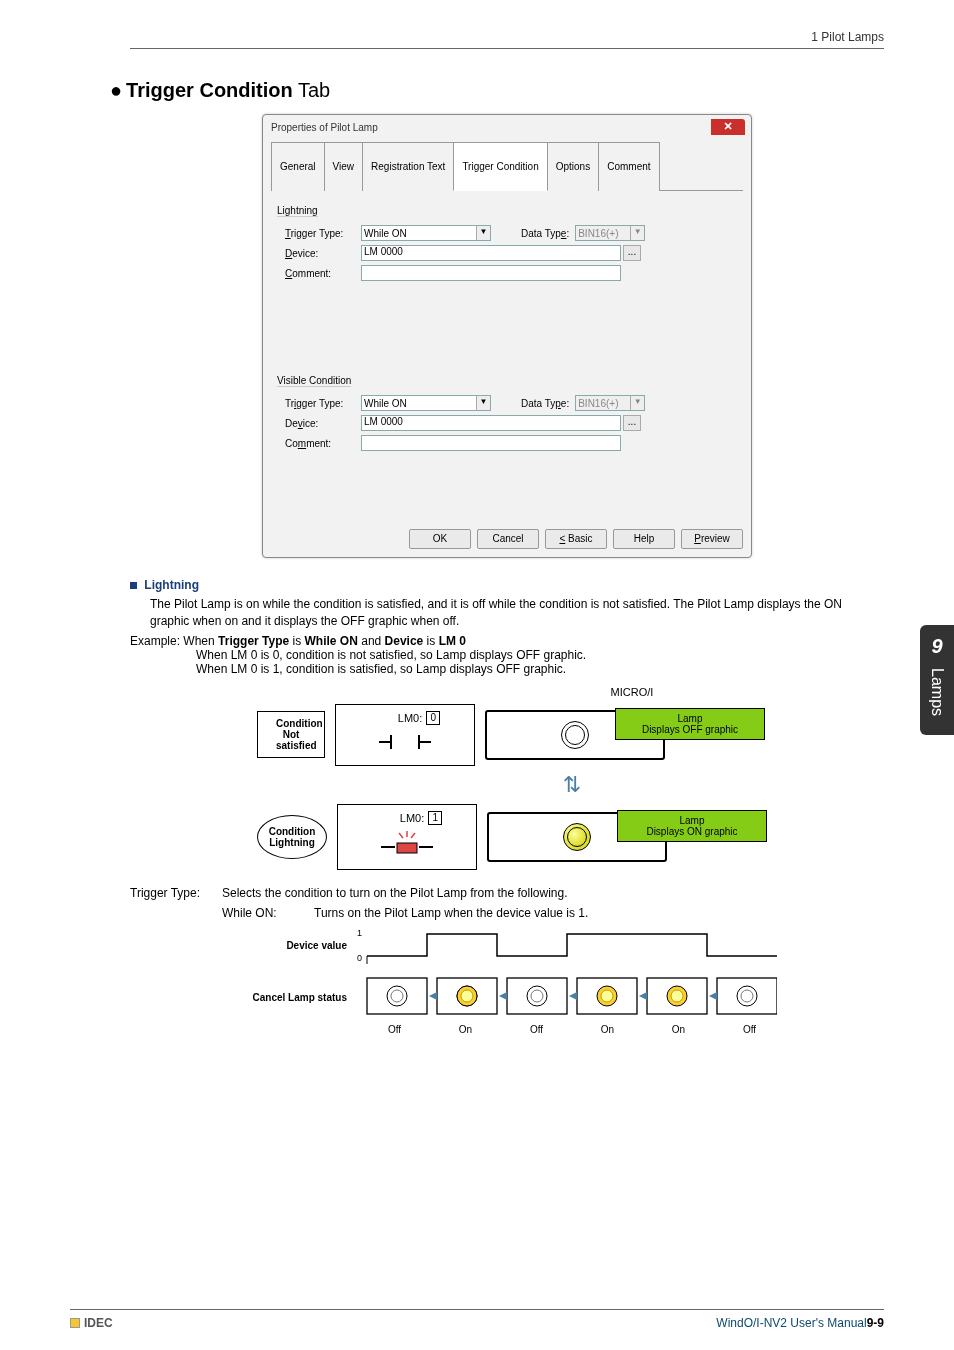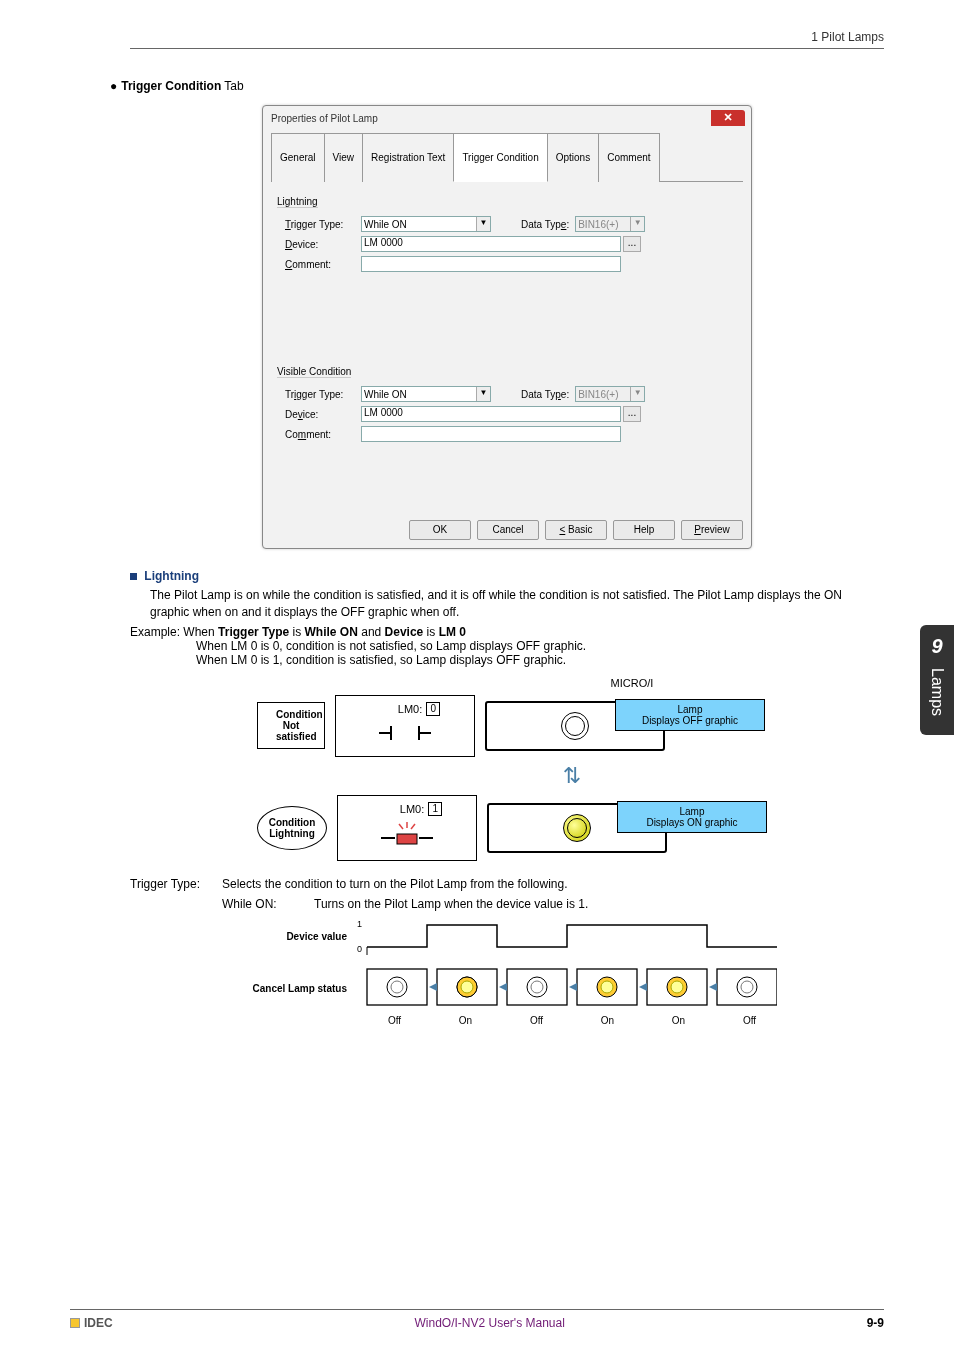--- a/index.html
+++ b/index.html
@@ -20,21 +20,21 @@
     font-size: 12px;
     color: #333;
     padding-right: 0;
     margin-bottom: 4px;
   }
   .header-line {
     border-top: 1px solid #666;
     margin-bottom: 30px;
   }
   .section-title {
-    font-size: 12px;
+    font-size: 20px;
     font-weight: bold;
     margin-bottom: 12px;
     margin-left: -20px;
   }
   .section-title .bullet { margin-right: 4px; }
   .section-title .normal { font-weight: normal; }
 
   
   .dialog {
     width: 490px;
@@ -251,21 +251,21 @@
     margin: 3px;
   }
   .lamp-desc {
     position: absolute;
     left: 130px; top: -2px;
     width: 150px;
     border: 1.5px solid #000;
     padding: 4px 6px;
     font-size: 10px;
     text-align: center;
-    background: #7dd3fc;
+    background: #84cc16;
   }
   .hmi-wrap { position: relative; }
   .micro-label { text-align: center; font-size: 11px; margin-bottom: 2px; }
   .updown-arrow {
     font-size: 22px;
     text-align: center;
     color: #4a7fa6;
     margin-left: 130px;
   }
 
@@ -310,21 +310,21 @@
     align-items: center;
     padding-top: 6px;
     font-size: 12px;
   }
   .idec-logo {
     display:flex; align-items:center; gap:4px;
     font-weight: bold;
     color:#555;
   }
   .idec-sq { width:10px; height:10px; background:#f7c62f; border:1px solid #999; }
-  .footer-center { flex:1; text-align:center; color:#701a75; }
+  .footer-center { flex:1; text-align:right; color:#0c4a6e; }
   .footer-right { font-weight:bold; }
   .u { text-decoration: underline; }
 </style>
 </head>
 <body>
 
 <div class="page">
   <div class="top-header">1 Pilot Lamps</div>
   <div class="header-line"></div>
 

